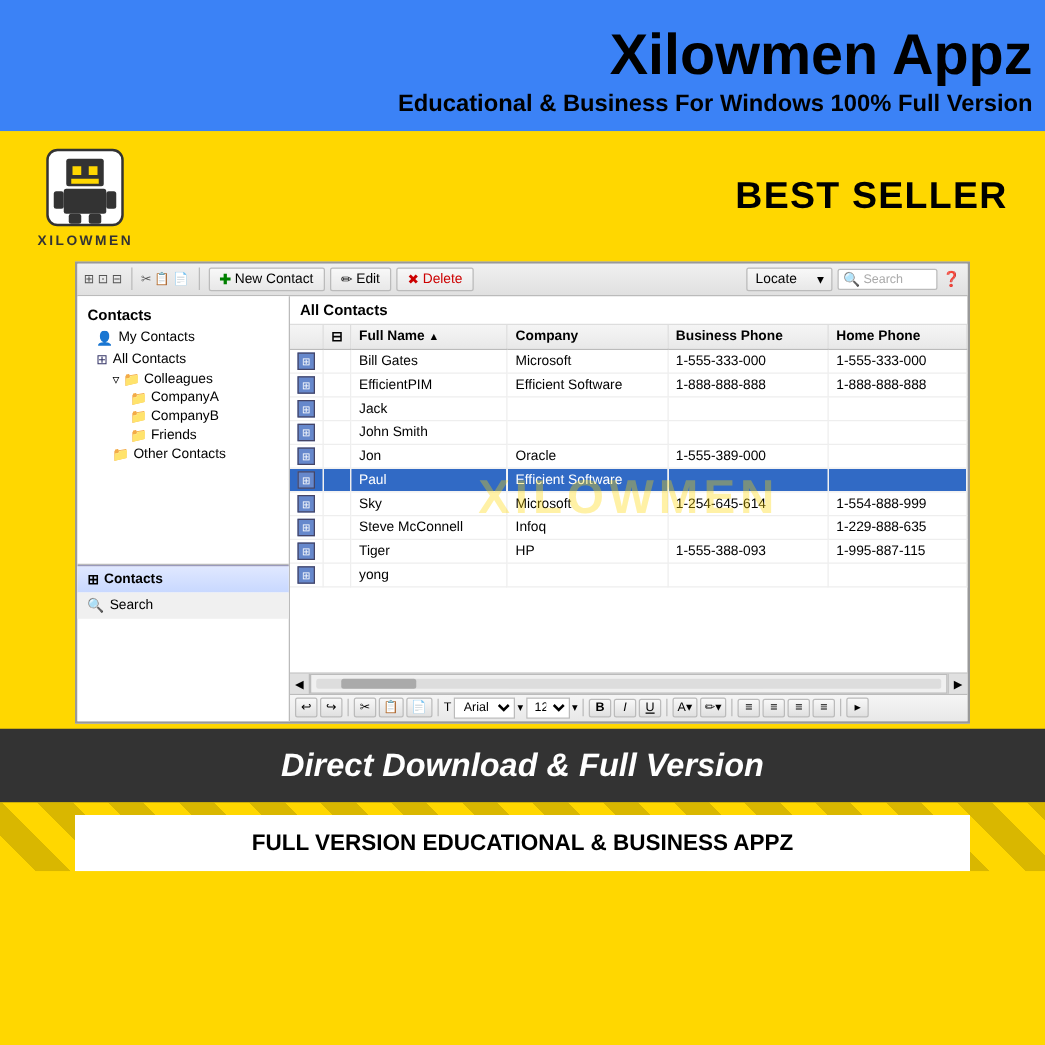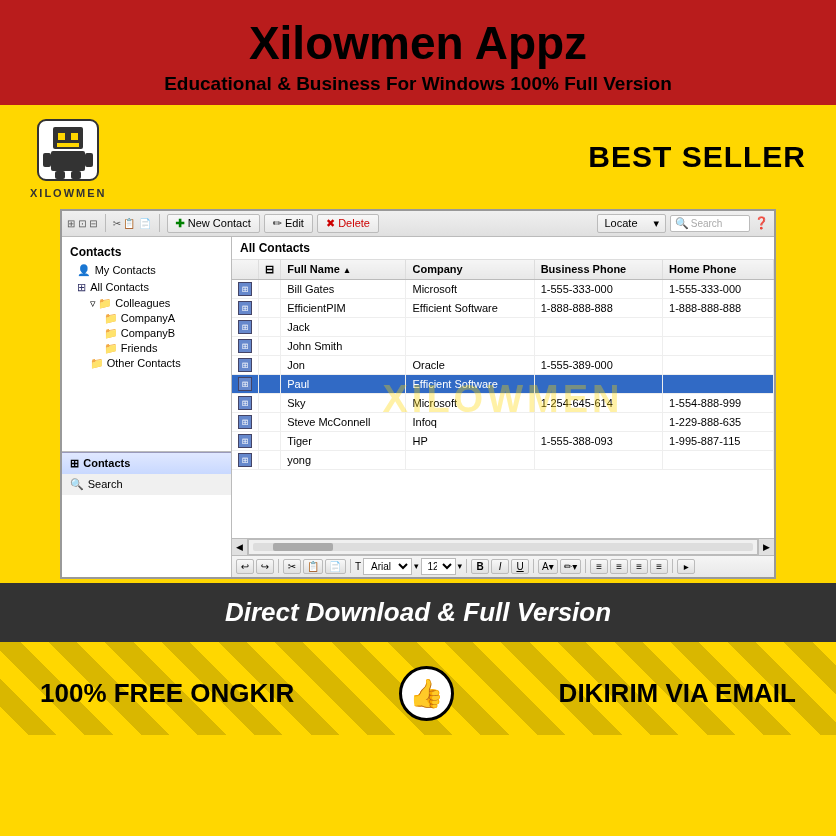--- a/index.html
+++ b/index.html
@@ -7,22 +7,22 @@
       width: 836px;
       height: 836px;
       background: #FFD700;
       font-family: Arial, sans-serif;
       overflow: hidden;
       position: relative;
     }
 
     
     .top-section {
-      background: #b91c1c;
-      text-align: center;
+      background: #3b82f6;
+      text-align: right;
       padding: 18px 10px 10px;
     }
     .app-title {
       font-size: 46px;
       font-weight: 900;
       color: #000;
       line-height: 1.1;
     }
     .app-subtitle {
       font-size: 19px;
@@ -671,19 +671,17 @@
   </div>
 </div>
 
 <div class="download-banner">
   <div class="download-text">Direct Download &amp; Full Version</div>
 </div>
 
 <div class="stripe-section" style="flex:1; padding: 10px 0 0;">
   <div class="stripes"></div>
 
-
-  <div class="final-row">
-    <div class="free-ongkir">100% FREE ONGKIR</div>
-    <div class="thumb-circle">👍</div>
-    <div class="dikirim-text">DIKIRIM VIA EMAIL</div>
+  <div class="bottom-badge">
+    <div class="badge-text">FULL VERSION  EDUCATIONAL &amp; BUSINESS APPZ</div>
   </div>
+
 </div>
 
 </body></html>

